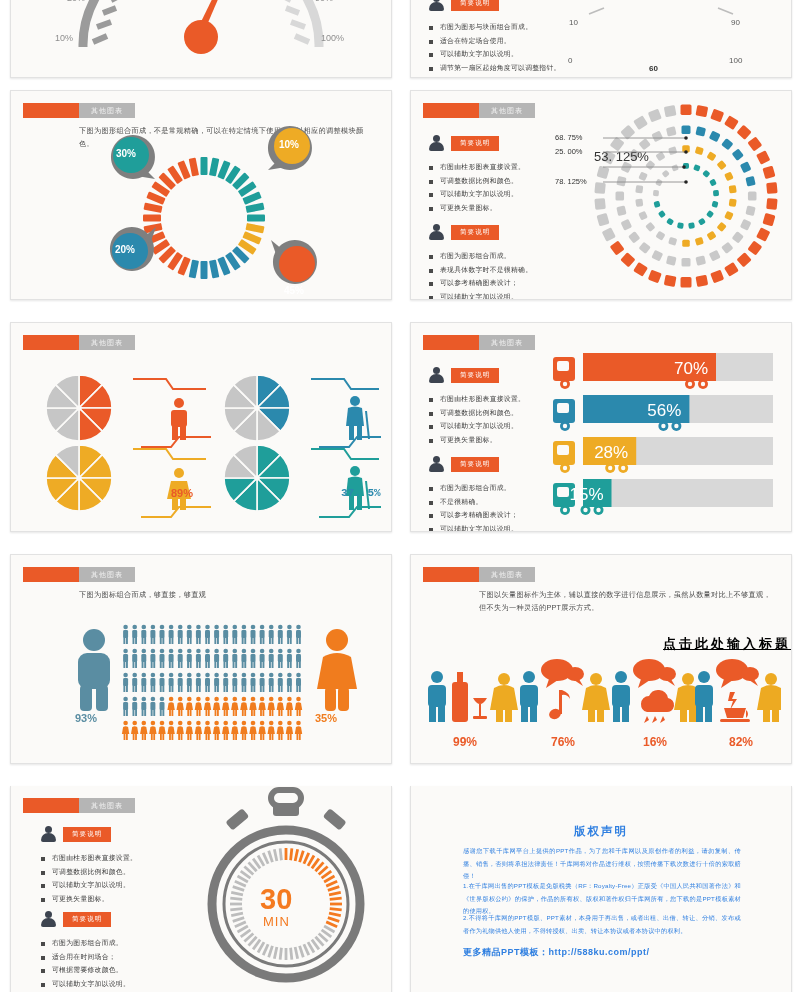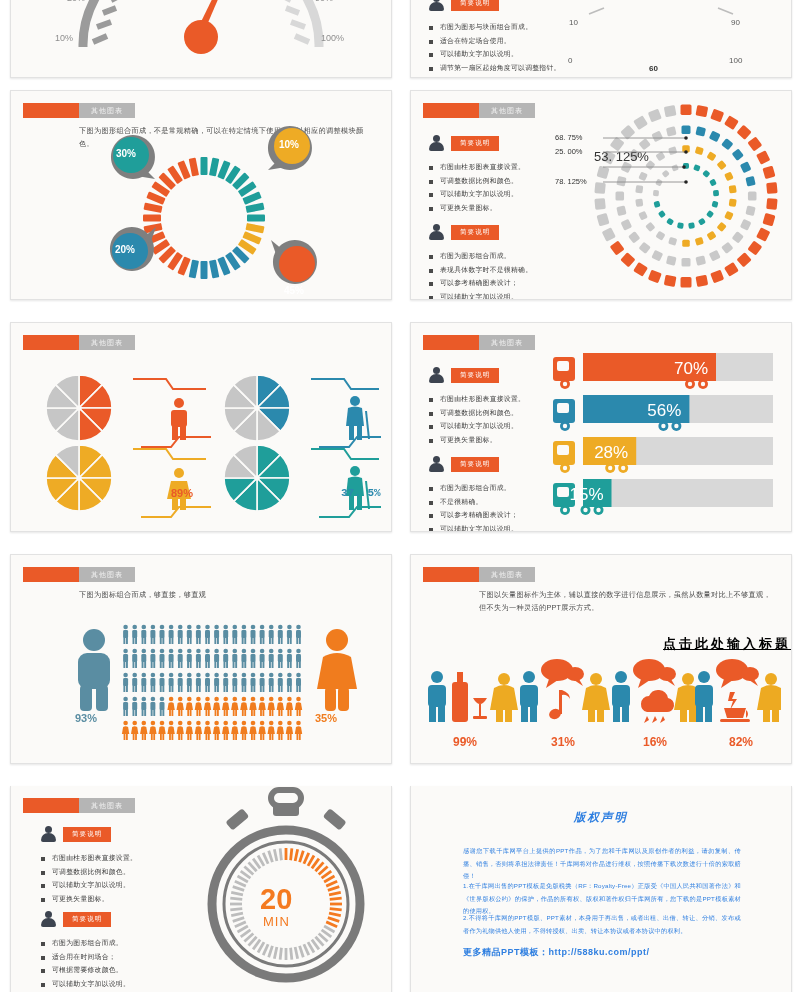--- a/index.html
+++ b/index.html
@@ -1269,21 +1269,21 @@
         <g fill="#edaa22">
             <circle cx="83" cy="21" r="6"></circle>
             <path d="M73 30 q10 -6 20 0 l4 22 l-28 0 z"></path>
             <rect x="75" y="50" width="7" height="14"></rect>
             <rect x="84" y="50" width="7" height="14"></rect>
           </g>
       </g>
     </svg>
 
     <div class="lbl pct" style="left:42px;top:180px;color:#ea5a28;font-size:12px;">99%</div>
-    <div class="lbl pct" style="left:140px;top:180px;color:#ea5a28;font-size:12px;">31%</div>
+    <div class="lbl pct" style="left:140px;top:180px;color:#ea5a28;font-size:12px;">76%</div>
     <div class="lbl pct" style="left:232px;top:180px;color:#ea5a28;font-size:12px;">16%</div>
     <div class="lbl pct" style="left:318px;top:180px;color:#ea5a28;font-size:12px;">82%</div>
   </div>
 
   <div class="slide clip-bottom" style="left:10px;top:786px;width:380px;height:206px;">
     <div class="hdr">
       <span class="bar"></span>
       <span class="tag">其他图表</span>
     </div>
 
@@ -1377,25 +1377,25 @@
           <rect x="93.6" y="62" width="2.8" height="12" fill="#bdbdbd" transform="rotate(312 95 118)"></rect>
           <rect x="93.6" y="62" width="2.8" height="12" fill="#bdbdbd" transform="rotate(318 95 118)"></rect>
           <rect x="93.6" y="62" width="2.8" height="12" fill="#bdbdbd" transform="rotate(324 95 118)"></rect>
           <rect x="93.6" y="62" width="2.8" height="12" fill="#bdbdbd" transform="rotate(330 95 118)"></rect>
           <rect x="93.6" y="62" width="2.8" height="12" fill="#bdbdbd" transform="rotate(336 95 118)"></rect>
           <rect x="93.6" y="62" width="2.8" height="12" fill="#bdbdbd" transform="rotate(342 95 118)"></rect>
           <rect x="93.6" y="62" width="2.8" height="12" fill="#bdbdbd" transform="rotate(348 95 118)"></rect>
           <rect x="93.6" y="62" width="2.8" height="12" fill="#bdbdbd" transform="rotate(354 95 118)"></rect>
         </g>
     </svg>
-    <div class="lbl pct" style="left:249px;top:97px;color:#f47a20;font-size:29px;">20</div>
+    <div class="lbl pct" style="left:249px;top:97px;color:#f47a20;font-size:29px;">30</div>
     <div class="lbl" style="left:252px;top:128px;color:#f47a20;font-size:13px;letter-spacing:1px;">MIN</div>
   </div>
 
   <div class="slide clip-bottom" style="left:410px;top:786px;width:380px;height:206px;">
-    <div class="cp cp-title" style="top:24px;font-style:italic;">版权声明</div>
+    <div class="cp cp-title" style="top:38px;">版权声明</div>
     <div class="cp cp-p" style="left:52px;top:59px;width:278px;">感谢您下载千库网平台上提供的PPT作品，为了您和千库网以及原创作者的利益，请勿复制、传播、销售，否则将承担法律责任！千库网将对作品进行维权，按照传播下载次数进行十倍的索取赔偿！</div>
     <div class="cp cp-p" style="left:52px;top:94px;width:278px;">1.在千库网出售的PPT模板是免版税类（RF：Royalty-Free）正版受《中国人民共和国著作法》和《世界版权公约》的保护，作品的所有权、版权和著作权归千库网所有，您下载的是PPT模板素材的使用权。</div>
     <div class="cp cp-p" style="left:52px;top:126px;width:278px;">2.不得将千库网的PPT模版、PPT素材，本身用于再出售，或者出租、出借、转让、分销、发布或者作为礼物供他人使用，不得转授权、出卖、转让本协议或者本协议中的权利。</div>
     <div class="cp cp-link" style="left:52px;top:160px;">更多精品PPT模板：http://588ku.com/ppt/</div>
   </div>
 
 </div>
 
 </body></html>

